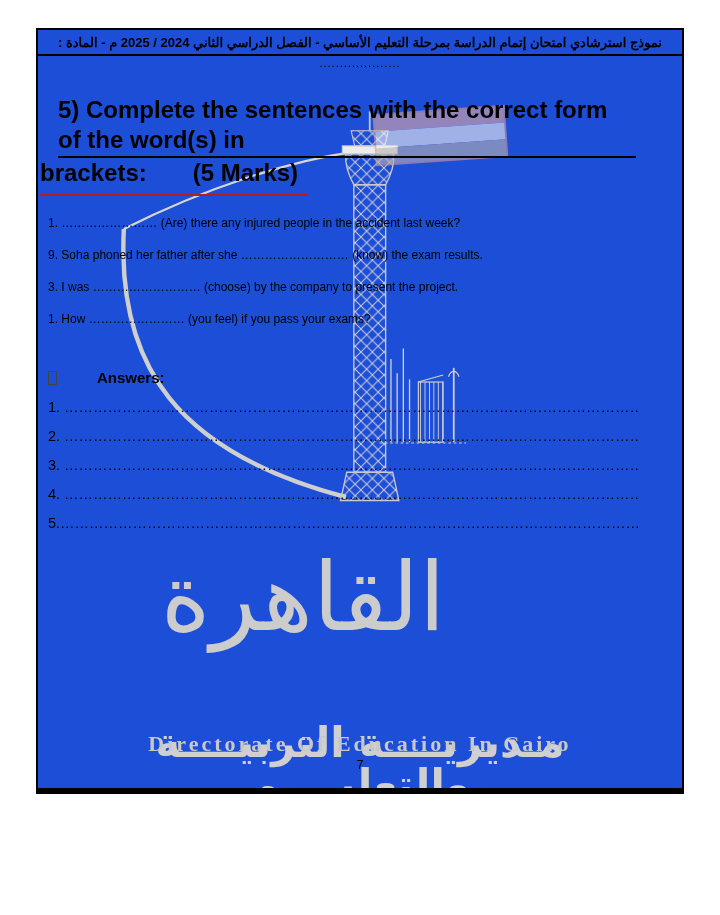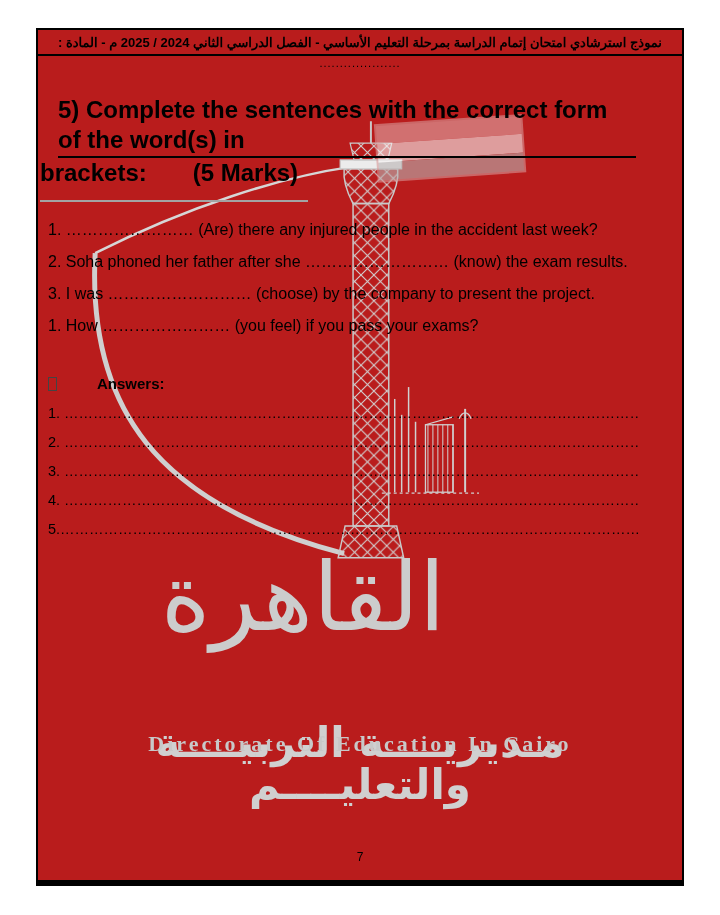--- a/index.html
+++ b/index.html
@@ -1,21 +1,21 @@
 <!DOCTYPE html>
 <html><head>
 <meta charset="utf-8">
 <style>
   * { margin:0; padding:0; box-sizing:border-box; }
   html,body { width:720px; height:915px; background:#ffffff; font-family:"Liberation Sans", sans-serif; color:#000; }
   body { position:relative; overflow:hidden; }
 
   .frame {
-    position:absolute; left:36px; top:28px; width:648px; height:858px;
-    border:2px solid #000; border-bottom-width:6px; background:#b91c1c; overflow:hidden;
+    position:absolute; left:36px; top:28px; width:648px; height:766px;
+    border:2px solid #000; border-bottom-width:6px; background:#1d4ed8; overflow:hidden;
   }
 
   
   .hdr { position:relative; z-index:2; padding-top:5px; text-align:center;
          font-weight:bold; font-size:13px; direction:rtl; }
   .hdr-rule { position:relative; z-index:2; border-bottom:2px solid #000; margin-top:4px; }
   .hdr-dots { position:relative; z-index:2; text-align:center; font-size:11px; letter-spacing:1px; margin-top:1px; }
 
   
   .wm { position:absolute; inset:0; z-index:1; pointer-events:none; }
@@ -27,25 +27,25 @@
                font-size:42px; font-weight:bold; color:#d0d0d0; direction:rtl;
                font-family:"DejaVu Sans", sans-serif; line-height:1;margin-top:44px; }
   .wm-dir-en { position:absolute; left:0; right:0; top:703px; text-align:center;
                font-size:22px; font-weight:bold; letter-spacing:3px; color:#c8c8c8;
                font-family:"Liberation Serif", serif; line-height:1; }
 
   
   .content { position:relative; z-index:2; padding:0 46px 0 10px; }
   .q-title { margin-top:26px; font-size:24px; font-weight:bold; line-height:30px; }
   .q-title .t1 { margin-left:10px; display:inline-block; border-bottom:2px solid #000; padding-bottom:1px; }
-  .q-title .t2 { margin-left:-8px; display:inline-block; border-bottom:2px solid #a3a3a3; padding-bottom:12px; padding-right:10px; }
+  .q-title .t2 { margin-left:-8px; display:inline-block; border-bottom:2px solid #b91c1c; padding-bottom:6px; padding-right:10px; }
   .q-title .gap { display:inline-block; width:46px; }
 
   .sentences { margin-top:18px; }
-  .sentence { font-size:16px; line-height:19px; margin-bottom:13px; white-space:nowrap; overflow:hidden; }
+  .sentence { font-size:12px; line-height:19px; margin-bottom:13px; white-space:nowrap; overflow:hidden; }
 
   .answers-label { margin-top:40px; font-size:15px; font-weight:bold; display:flex; align-items:center;gap:33px; }
   .answers-box { display:inline-block; width:9px; height:14px; border:1.5px solid #444; margin-right:7px; }
   .answer-line { font-size:14.5px; line-height:16px; margin-top:13px; white-space:nowrap; overflow:hidden; width:592px; }
 
   .page-num { position:absolute; z-index:2; left:0; right:0; bottom:16px; text-align:center; font-size:12px; }
 </style>
 </head>
 <body>
 
@@ -101,21 +101,21 @@
   </div>
 
   <div class="content">
     <div class="q-title">
       <span class="t1">5) Complete the sentences with the correct form of the word(s) in</span><br>
       <span class="t2"><span>brackets:</span><span class="gap"></span><span>(5 Marks)</span></span>
     </div>
 
     <div class="sentences">
       <div class="sentence">1. …………………… (Are) there any injured people in the accident last week?</div>
-      <div class="sentence">2. Soha phoned her father after she ……………………… (know) the exam results.</div>
+      <div class="sentence">9. Soha phoned her father after she ……………………… (know) the exam results.</div>
       <div class="sentence">3. I was ……………………… (choose) by the company to present the project.</div>
       <div class="sentence">1. How …………………… (you feel) if you pass your exams?</div>
     </div>
 
     <div class="answers-label">
       <span class="answers-box"></span>
       <span>Answers:</span>
     </div>
 
     <div class="answer-line">1. ………………………………………………………………………………………………………………</div>

